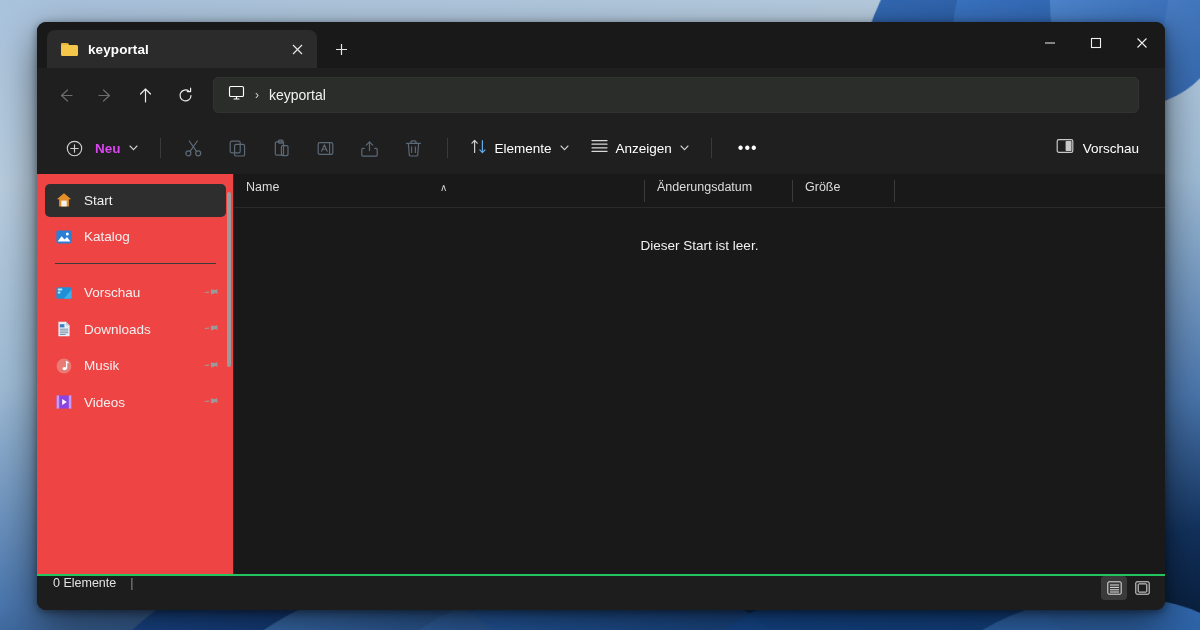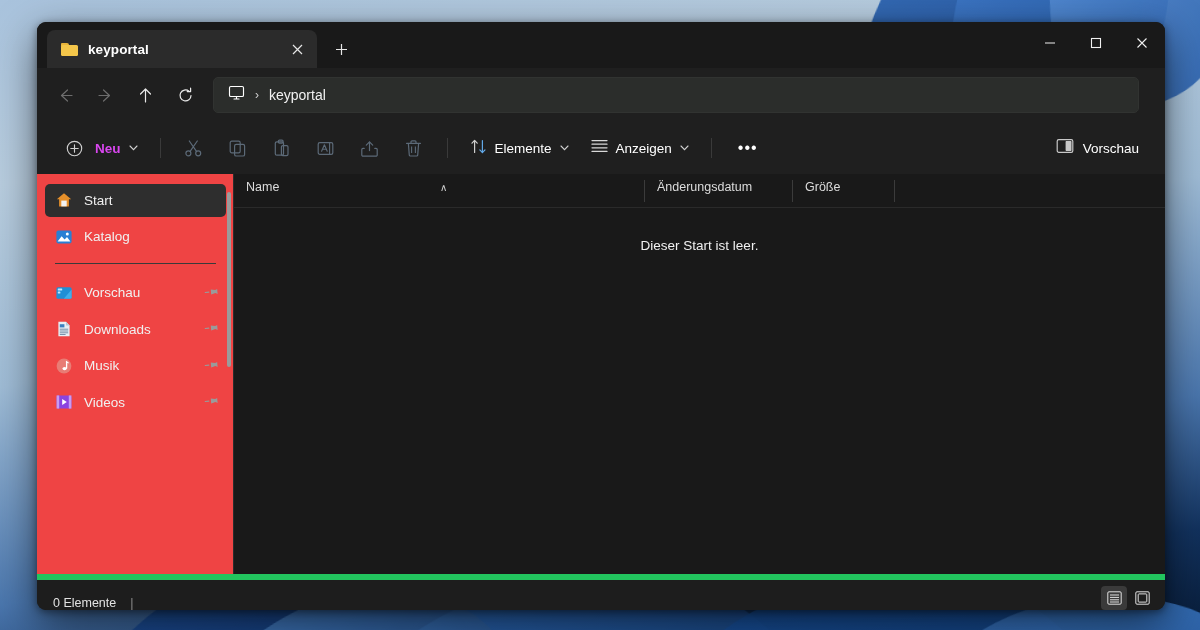--- a/index.html
+++ b/index.html
@@ -230,22 +230,22 @@
   .empty-msg {
     position: absolute; left: 0; right: 0; top: 30px;
     text-align: center;
     font-size: 13.5px; color: #f0f0f0;
   }
 
   
   .statusbar {
     height: 36px; flex: none;
     background: #1d1d1d;
-    border-top: 6px solid #22c55e;
-    display: flex; align-items: flex-end;
+    border-top: 2px solid #22c55e;
+    display: flex; align-items: flex-start;
     padding: 0 10px 0 16px;
   }
   .status-text { font-size: 12.5px; color: #e2e2e2; }
   .status-sep { color: #8a8a8a; font-size: 12.5px; margin-left: 14px; }
   .status-spacer { flex: 1; }
   .viewbtn {
     width: 26px; height: 24px;
     display: flex; align-items: center; justify-content: center;
     border-radius: 4px; color: #e8e8e8; margin-left: 2px;
   }

